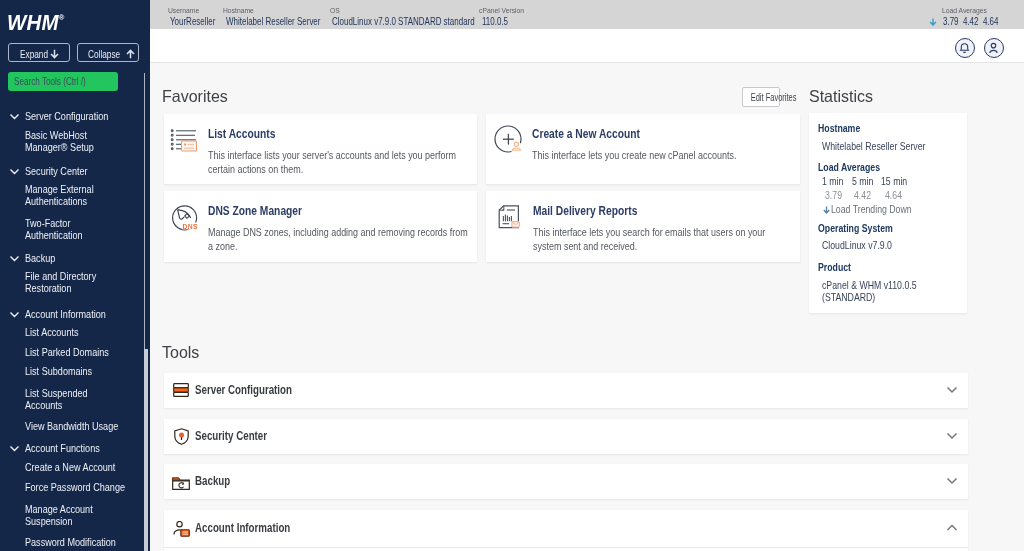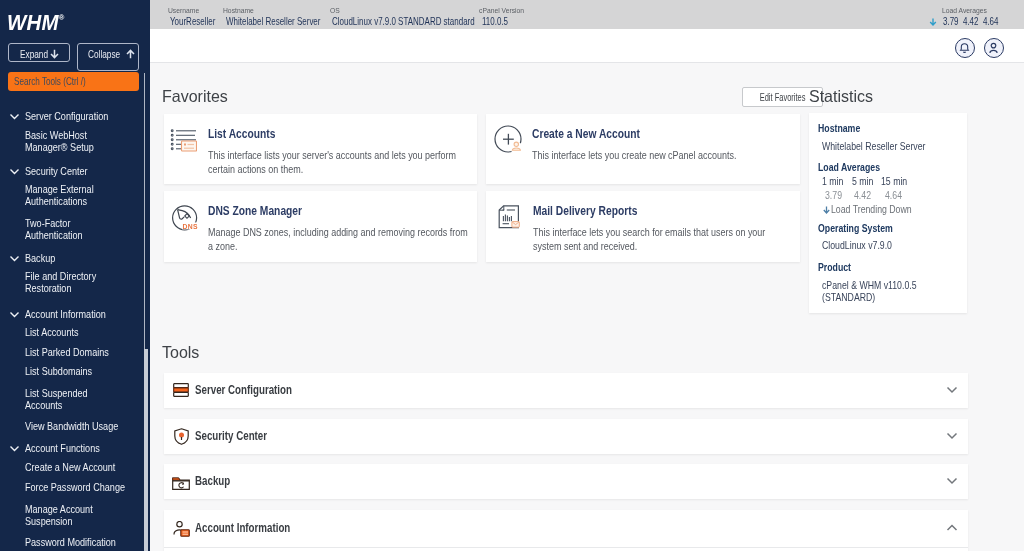--- a/index.html
+++ b/index.html
@@ -12,21 +12,21 @@
 .hlabel { font-size:7.5px; color:#5a5e64; position:absolute; top:6px; transform:scaleX(0.90); transform-origin:0 50%; white-space:nowrap; }
 .hvalue { font-size:10.5px; color:#1e3156; position:absolute; top:14.5px; transform:scaleX(0.76); transform-origin:0 50%; white-space:nowrap; }
 
 
 #tbar { left:150px; top:29px; width:874px; height:34px; background:#ffffff; border-bottom:1px solid #e4e5e8; }
 
 
 #side { left:0; top:0; width:150px; height:551px; background:#142749; z-index:5; }
 .sbtn { position:absolute; border:1px solid #aeb6c8; border-radius:3px; color:#e8ebf2; font-size:11px; text-align:center; line-height:17px; white-space:nowrap; }
 .cx { display:inline-block; transform:scaleX(0.74); }
-#ssearch { position:absolute; left:8px; top:72px; width:131px; height:19px; background:#f97316; border-radius:3px; color:#3f4a5c; font-size:11px; line-height:19px; padding-left:6px; white-space:nowrap; }
+#ssearch { position:absolute; left:8px; top:72px; width:110px; height:19px; background:#22c55e; border-radius:3px; color:#3f4a5c; font-size:11px; line-height:19px; padding-left:6px; white-space:nowrap; }
 .nav { position:absolute; color:#eef1f6; font-size:11.5px; line-height:12.4px; left:25px; transform:scaleX(0.79); transform-origin:0 0; white-space:nowrap; }
 .nchev { position:absolute; left:9px; width:11px; height:11px; }
 
 
 .h1 { position:absolute; font-size:16.5px; color:#3e4247; transform:scaleX(0.97); transform-origin:0 50%; white-space:nowrap; }
 .card { position:absolute; background:#fff; box-shadow:0 1px 2px rgba(0,0,0,0.08); }
 .ctitle { position:absolute; font-size:13.5px; font-weight:700; color:#2c3c64; transform:scaleX(0.76); transform-origin:0 50%; white-space:nowrap; }
 .cdesc { position:absolute; font-size:11.5px; color:#54585f; line-height:14.8px; transform:scaleX(0.78); transform-origin:0 0; white-space:nowrap; }
 .srow { position:absolute; left:164px; width:804px; height:35px; background:#fff; box-shadow:0 1px 2px rgba(0,0,0,0.07); }
 .stitle { position:absolute; left:31px; font-size:12.5px; font-weight:700; color:#393d42; transform:scaleX(0.78); transform-origin:0 50%; white-space:nowrap; }
@@ -68,21 +68,21 @@
 </div>
 
 <div class="abs" id="side">
   <div class="abs" style="left:7px;top:10px;color:#fff;font-size:22px;font-weight:700;font-style:italic;letter-spacing:0.2px;transform:scaleX(0.93);transform-origin:0 0;">WHM<span style="font-size:8px;vertical-align:10px;letter-spacing:0;">®</span></div>
   <div class="sbtn" style="left:8px;top:43px;width:62px;height:19px;">
       <span class="abs" style="left:11px;top:2px;transform:scaleX(0.75);transform-origin:0 0;">Expand</span>
       <svg class="abs" style="left:41px;top:4.5px;" width="9" height="10" viewBox="0 0 9 10">
         <path d="M4.5 0.8 L4.5 8 M1 5 L4.5 8.6 L8 5" fill="none" stroke="#dde3ee" stroke-width="1.5"></path>
       </svg>
     </div>
-  <div class="sbtn" style="left:77px;top:43px;width:62px;height:28px;">
+  <div class="sbtn" style="left:77px;top:43px;width:62px;height:19px;">
       <span class="abs" style="left:10px;top:2px;transform:scaleX(0.75);transform-origin:0 0;">Collapse</span>
       <svg class="abs" style="left:48px;top:4.5px;" width="9" height="10" viewBox="0 0 9 10">
         <path d="M4.5 9.2 L4.5 2 M1 5 L4.5 1.4 L8 5" fill="none" stroke="#dde3ee" stroke-width="1.5"></path>
       </svg>
     </div>
   <div id="ssearch"><span class="cx" style="transform-origin:0 50%;">Search Tools (Ctrl /)</span></div>
 
   <div class="abs" style="left:144.2px;top:73px;width:1.3px;height:276px;background:#aeb6c4;"></div>
   <div class="abs" style="left:143.5px;top:349px;width:4px;height:202px;background:#c7ccd6;"></div>
   <div id="navitems">
@@ -116,21 +116,21 @@
       </svg>
     <div class="nav" style="top:442px;">Account Functions</div>
     <div class="nav" style="top:461px;">Create a New Account</div>
     <div class="nav" style="top:480.5px;">Force Password Change</div>
     <div class="nav" style="top:502.5px;">Manage Account<br>Suspension</div>
     <div class="nav" style="top:535.5px;">Password Modification</div>
   </div>
 </div>
 
 <div class="h1" style="left:162px;top:86.5px;">Favorites</div>
-<div class="abs" style="left:742px;top:87px;width:81px;height:20px;background:#fff;border:1px solid #c7c9cc;border-radius:2px;font-size:10px;color:#3e4247;text-align:center;line-height:19px;white-space:nowrap;"><span class="cx" style="transform:scaleX(0.75);">Edit Favorites</span></div>
+<div class="abs" style="left:742px;top:87px;width:38px;height:20px;background:#fff;border:1px solid #c7c9cc;border-radius:2px;font-size:10px;color:#3e4247;text-align:center;line-height:19px;white-space:nowrap;"><span class="cx" style="transform:scaleX(0.75);">Edit Favorites</span></div>
 <div class="h1" style="left:809px;top:86.5px;">Statistics</div>
 <div class="h1" style="left:162px;top:342.5px;">Tools</div>
 
 <div class="card" style="left:164px;top:114px;width:313px;height:70px;"></div>
 <div class="card" style="left:486px;top:114px;width:314px;height:70px;"></div>
 <div class="card" style="left:164px;top:191px;width:313px;height:71px;"></div>
 <div class="card" style="left:486px;top:191px;width:314px;height:71px;"></div>
 
 <div class="ctitle" style="left:208px;top:126px;">List Accounts</div>
 <div class="cdesc" style="left:208px;top:147.5px;">This interface lists your server's accounts and lets you perform<br>certain actions on them.</div>

